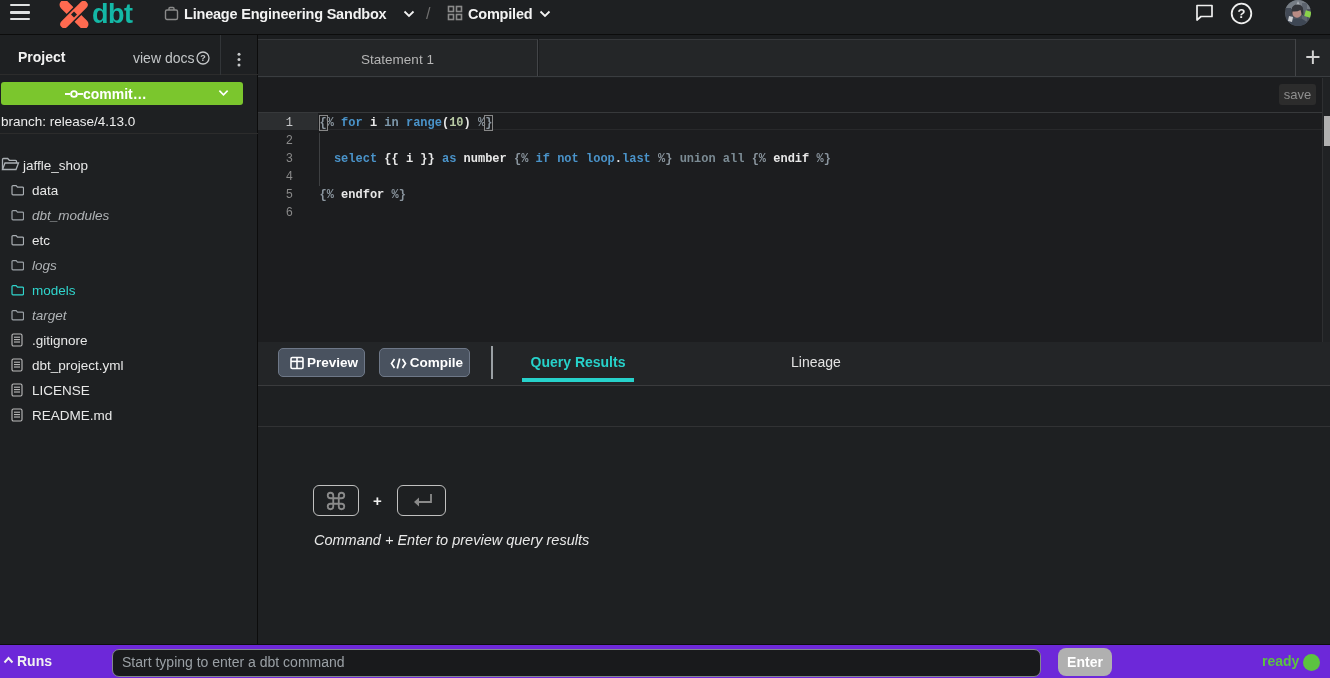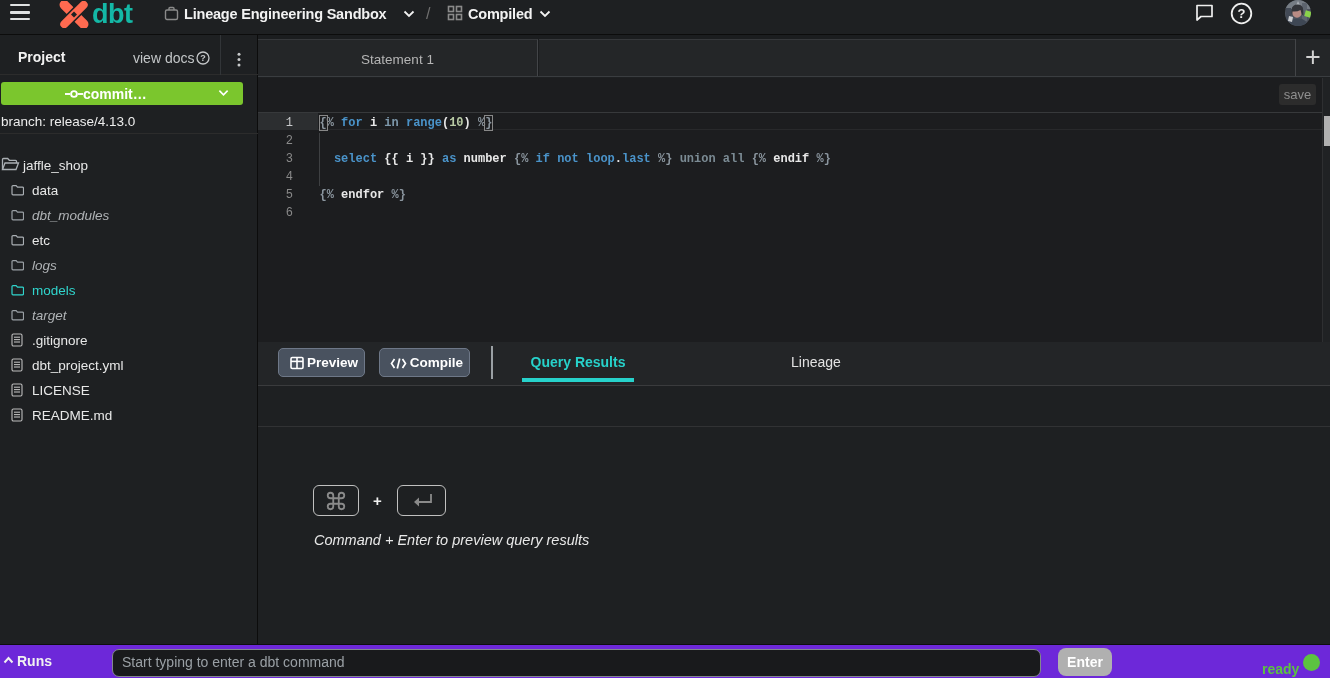--- a/index.html
+++ b/index.html
@@ -68,21 +68,21 @@
   #strip { position:absolute; left:0; top:350px; width:1072px; height:42px; background:#1e2022; border-top:1px solid #3a3b3d; border-bottom:1px solid #313234; }
   #results { position:absolute; left:0; top:394px; width:1072px; height:215px; background:#1e2022; }
   .keybox { position:absolute; border:1.5px solid #c0c0c0; border-radius:6px; background:transparent; }
   #cmdcaption { position:absolute; left:56px; top:103px; font-size:14.5px; font-style:italic; color:#e8e8e8; }
 
   
   #bottombar { position:absolute; left:0; top:644px; width:1330px; height:34px; background:#6d28d9; border-top:1px solid #0e0e0f; }
   #runs { position:absolute; left:17px; top:8px; font-size:14px; font-weight:bold; color:#f0f0f0; }
   #cmdinput { position:absolute; left:112px; top:4px; width:929px; height:28px; background:#191a1c; border:1.5px solid #83888d; border-radius:7px; color:#9aa0a5; font-size:14px; line-height:25px; padding-left:9px; }
   #enterbtn { position:absolute; left:1058px; top:3px; width:54px; height:28px; background:#b0b0b0; border-radius:8px; color:#fff; font-size:14px; font-weight:bold; text-align:center; line-height:28px; }
-  #ready { position:absolute; left:1262px; top:8px; font-size:14px; font-weight:bold; color:#5cc340;margin-top:8px; }
+  #ready { position:absolute; left:1262px; top:8px; font-size:14px; font-weight:bold; color:#5cc340; }
   #readydot { position:absolute; left:1303px; top:9px; width:17px; height:17px; border-radius:50%; background:#5cc340; }
 </style>
 </head>
 <body>
 <div id="app">
 
   <div id="topnav">
     <div class="hbar" style="top:3.6px"></div>
     <div class="hbar" style="top:10.9px"></div>
     <div class="hbar" style="top:17.7px"></div>

